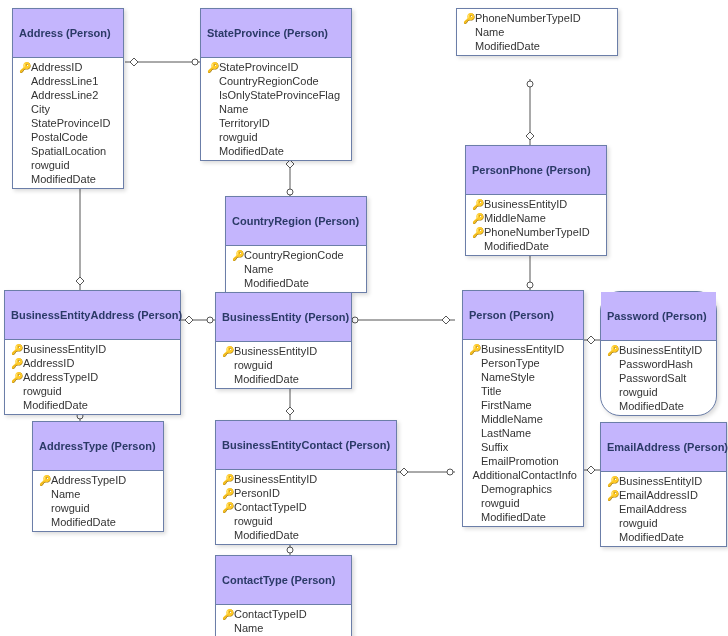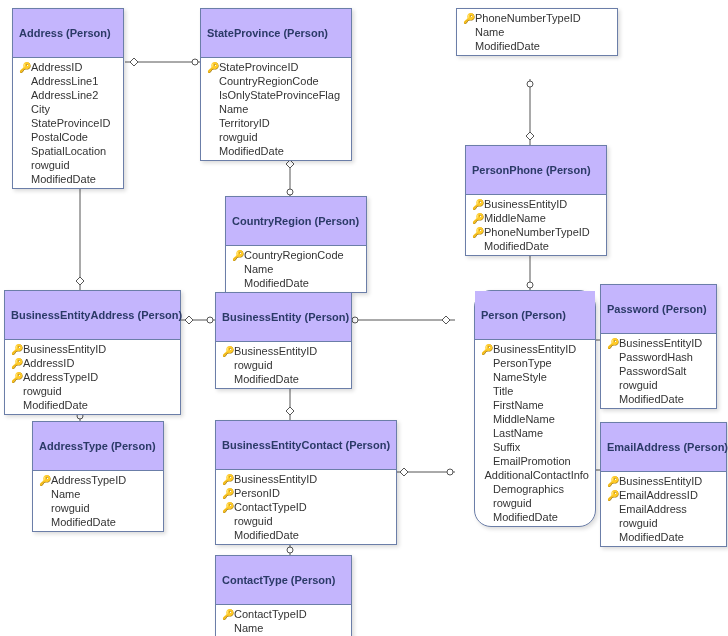--- a/index.html
+++ b/index.html
@@ -283,21 +283,21 @@
         <span class="key"></span>
         <span class="name">rowguid</span>
       </div>
       <div class="col">
         <span class="key"></span>
         <span class="name">ModifiedDate</span>
       </div>
     </div>
 </div>
 
-<div class="entity" style="left:474px; top:290px; width:120px;border-radius:17px;">
+<div class="entity" style="left:462px; top:290px; width:120px;">
   <div class="entity-title">Person (Person)</div>
   <div class="cols">
       <div class="col">
         <span class="key">🔑</span>
         <span class="name">BusinessEntityID</span>
       </div>
       <div class="col">
         <span class="key"></span>
         <span class="name">PersonType</span>
       </div>
@@ -341,21 +341,21 @@
         <span class="key"></span>
         <span class="name">rowguid</span>
       </div>
       <div class="col">
         <span class="key"></span>
         <span class="name">ModifiedDate</span>
       </div>
     </div>
 </div>
 
-<div class="entity" style="left:600px; top:284px; width:115px;">
+<div class="entity" style="left:600px; top:291px; width:115px;border-radius:20px;">
   <div class="entity-title">Password (Person)</div>
   <div class="cols">
       <div class="col">
         <span class="key">🔑</span>
         <span class="name">BusinessEntityID</span>
       </div>
       <div class="col">
         <span class="key"></span>
         <span class="name">PasswordHash</span>
       </div>

